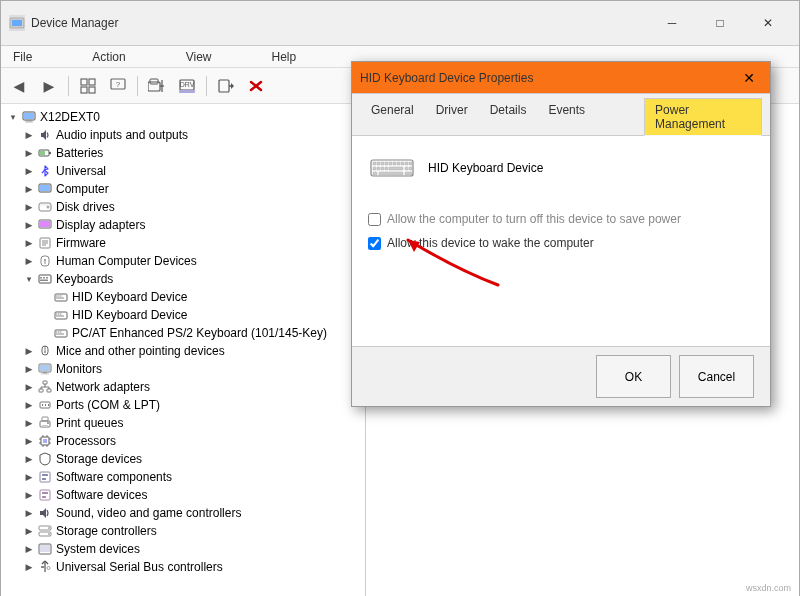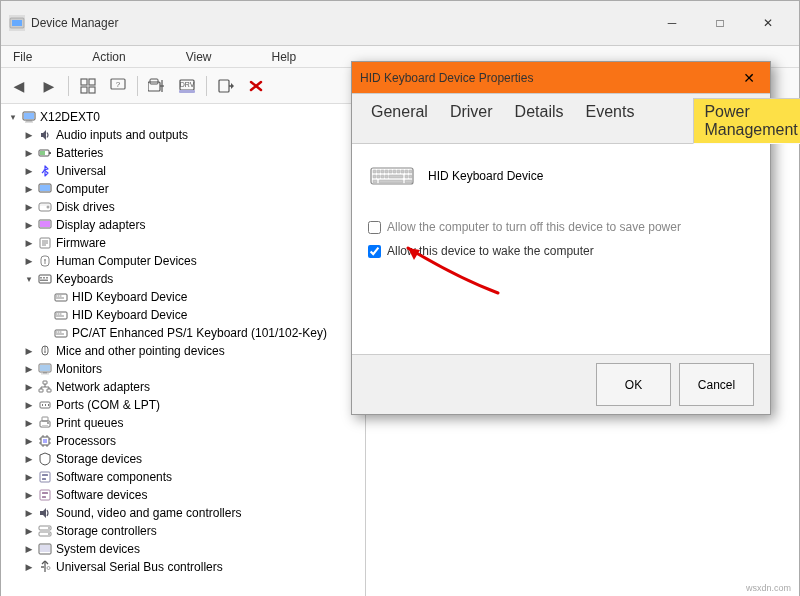--- a/index.html
+++ b/index.html
@@ -207,21 +207,21 @@
     
     .dialog-tabs {
       display: flex;
       background: #f0f0f0;
       border-bottom: 1px solid #ccc;
       padding: 4px 8px 0 8px;
       gap: 0;
     }
     .dialog-tab {
       padding: 4px 10px;
-      font-size: 16px;
+      font-size: 12px;
       color: #333;
       cursor: pointer;
       border: 1px solid transparent;
       border-bottom: none;
       background: transparent;
       margin-bottom: -1px;
     }
     .dialog-tab.active {
       background: #fde047;
       border-color: #ccc;
@@ -543,21 +543,21 @@
         <div class="tree-expand" style="visibility:hidden;">▶</div>
         <div class="tree-icon">
           <svg width="14" height="14" viewBox="0 0 14 14">
               <rect x="1" y="4" width="12" height="7" rx="1" fill="none" stroke="#666" stroke-width="1"></rect>
               <rect x="2" y="5.5" width="1.5" height="1" rx="0.2" fill="#888"></rect>
               <rect x="4" y="5.5" width="1.5" height="1" rx="0.2" fill="#888"></rect>
               <rect x="6" y="5.5" width="1.5" height="1" rx="0.2" fill="#888"></rect>
               <rect x="2" y="7.5" width="8" height="1" rx="0.2" fill="#888"></rect>
             </svg>
         </div>
-        <span class="tree-label">PC/AT Enhanced PS/1 Keyboard (101/102-Key)</span>
+        <span class="tree-label">PC/AT Enhanced PS/2 Keyboard (101/145-Key)</span>
       </div>
 
       <div class="tree-item indent-1">
         <div class="tree-expand">▶</div>
         <div class="tree-icon">
           <svg width="14" height="14" viewBox="0 0 14 14">
               <rect x="4" y="2" width="6" height="9" rx="3" fill="none" stroke="#666" stroke-width="1"></rect>
               <line x1="7" y1="2" x2="7" y2="7" stroke="#666" stroke-width="0.8"></line>
               <circle cx="7" cy="8" r="1" fill="#888"></circle>
             </svg>

